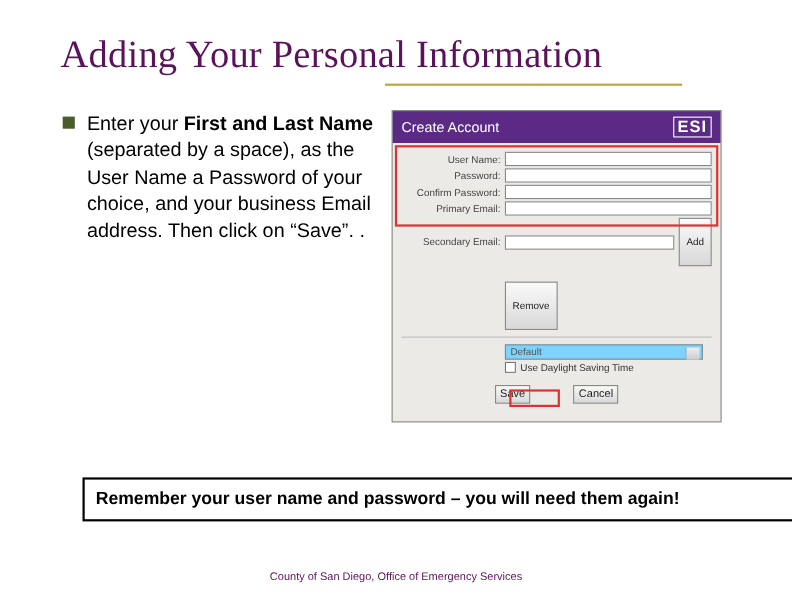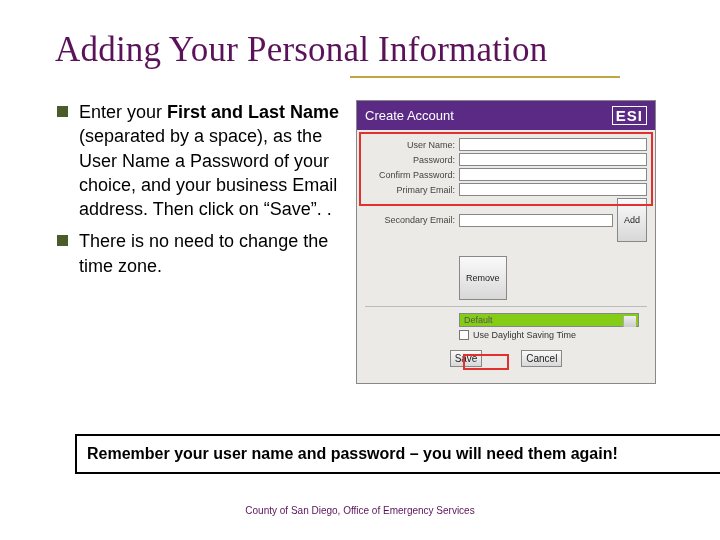--- a/index.html
+++ b/index.html
@@ -140,21 +140,21 @@
   .cb {
     display: inline-block;
     width: 10px; height: 10px;
     border: 1px solid #777;
     background: #fff;
     margin-right: 4px;
     vertical-align: middle;
   }
   .sel {
     display: inline-block;
-    background: #84cc16;
+    background: #7dd3fc;
     border: 1px solid #888;
     font-size: 9px;
     padding: 1px 4px;
     width: 180px;
     position: relative;
     color: #555;
   }
   .sel::after {
     content: "";
     position: absolute;
@@ -177,44 +177,41 @@
     border: 2px solid #000;
     padding: 9px 10px;
     font-size: 16px;
     font-weight: 700;
     color: #000;
     text-align: left;
     background: #fff;
   }
   .footer {
     position: absolute;
-    bottom: 24px;
+    bottom: 10px;
     left: 0;
     width: 100%;
     text-align: center;
     font-size: 10px;
     color: #5a135a;
     font-family: Arial, sans-serif;
   }
 </style>
 </head>
 <body>
 
 <div class="slide">
   <h1 class="title">Adding Your Personal Information</h1>
   <div class="title-rule"></div>
 
   <div class="body">
     <div class="left">
       <ul class="bullets">
         <li>
           <span>Enter your </span><span class="bold">First and Last Name</span><span> (separated by a space), as the User Name a Password of your choice, and your business Email address. Then click on “Save”. .</span>
-        </li>
-        <li>
-          <span>There is no need to change the time zone.</span>
         </li>
       </ul>
     </div>
 
     <div class="shot">
       <div class="shot-header">
         <span>Create Account</span>
         <span class="logo-esi">ESI</span>
       </div>
       <div class="form-area">

